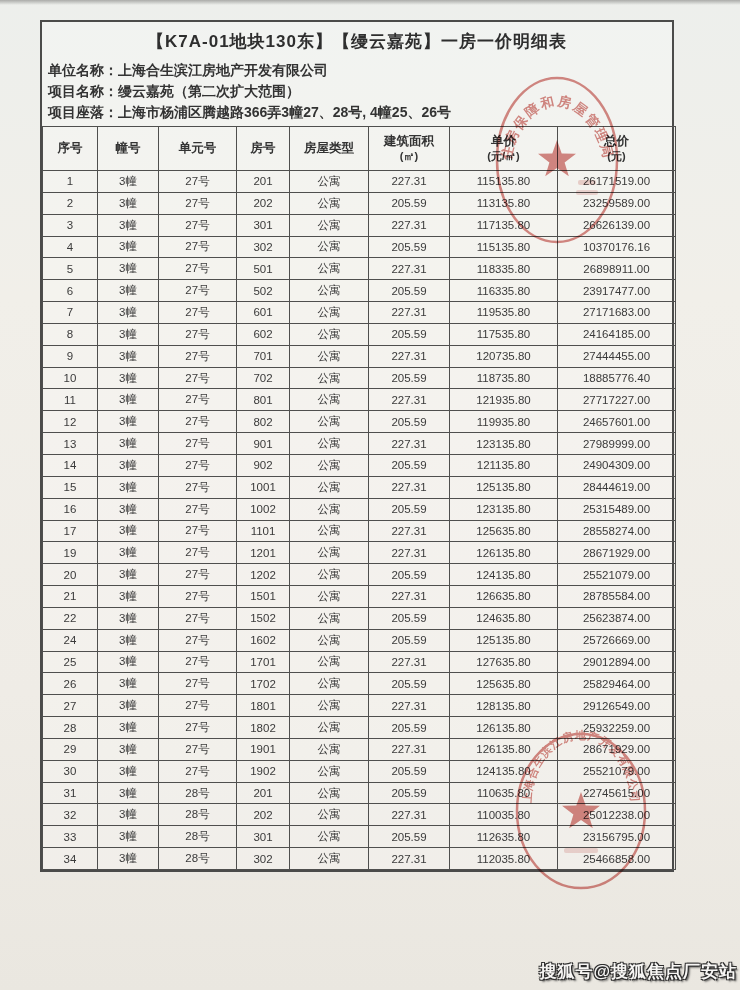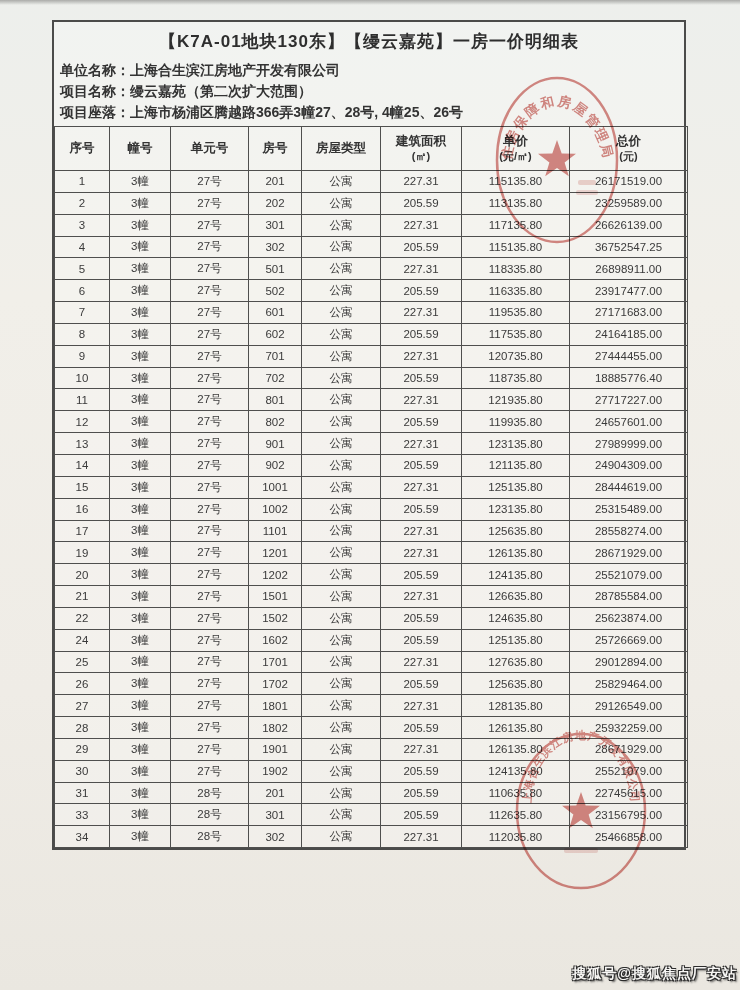--- a/index.html
+++ b/index.html
@@ -12,21 +12,21 @@
   .paper {
     position: absolute; inset: 0;
     background: linear-gradient(180deg, #edefec 0%, #f1efe9 30%, #efece6 70%, #eae7e0 100%);
   }
   .scan-edge-top {
     position: absolute; top: 0; left: 0; right: 0; height: 5px;
     background: linear-gradient(180deg, rgba(90,90,88,0.45), rgba(90,90,88,0));
   }
   .doc-frame {
     position: absolute;
-    left: 52px; top: 20px; width: 634px;
+    left: 40px; top: 20px; width: 634px;
     border: 2px solid #4b4b4a;
     background: rgba(255,255,255,0.25);
   }
   .doc-title {
     text-align: center;
     font-size: 17px; font-weight: 700; color: #2e2e2e;
     letter-spacing: 1px;
     padding: 8px 0 3px 0;
   }
   .info-block { padding: 4px 6px 3px 6px; }
@@ -63,21 +63,21 @@
     pointer-events: none;
     mix-blend-mode: multiply;
     opacity: 0.62;
   }
   .stamp-top { left: 486px; top: 68px; }
   .stamp-bottom { left: 506px; top: 726px; }
   .stamp text { font-family: "Liberation Sans", "DejaVu Sans", sans-serif; font-weight: 700; }
   .watermark {
     position: absolute;
     right: 3px; bottom: 7px;
-    font-size: 14px; font-weight: 700;
+    font-size: 17px; font-weight: 700;
     letter-spacing: 1px;
     color: #f7f6f4;
     text-shadow:
       1px 1px 0 #2c2c2c, -1px -1px 0 #2c2c2c,
       1px -1px 0 #2c2c2c, -1px 1px 0 #2c2c2c,
       2px 2px 2px rgba(40,40,40,0.8);
     white-space: nowrap;
     margin-left: 22px;
   }
 </style>
@@ -181,21 +181,21 @@
             <td>26626139.00</td>
           </tr>
           <tr>
             <td>4</td>
             <td>3幢</td>
             <td>27号</td>
             <td>302</td>
             <td>公寓</td>
             <td>205.59</td>
             <td>115135.80</td>
-            <td>36752547.25</td>
+            <td>10370176.16</td>
           </tr>
           <tr>
             <td>5</td>
             <td>3幢</td>
             <td>27号</td>
             <td>501</td>
             <td>公寓</td>
             <td>227.31</td>
             <td>118335.80</td>
             <td>26898911.00</td>
@@ -432,20 +432,30 @@
           </tr>
           <tr>
             <td>31</td>
             <td>3幢</td>
             <td>28号</td>
             <td>201</td>
             <td>公寓</td>
             <td>205.59</td>
             <td>110635.80</td>
             <td>22745615.00</td>
+          </tr>
+          <tr>
+            <td>32</td>
+            <td>3幢</td>
+            <td>28号</td>
+            <td>202</td>
+            <td>公寓</td>
+            <td>227.31</td>
+            <td>110035.80</td>
+            <td>25012238.00</td>
           </tr>
           <tr>
             <td>33</td>
             <td>3幢</td>
             <td>28号</td>
             <td>301</td>
             <td>公寓</td>
             <td>205.59</td>
             <td>112635.80</td>
             <td>23156795.00</td>

